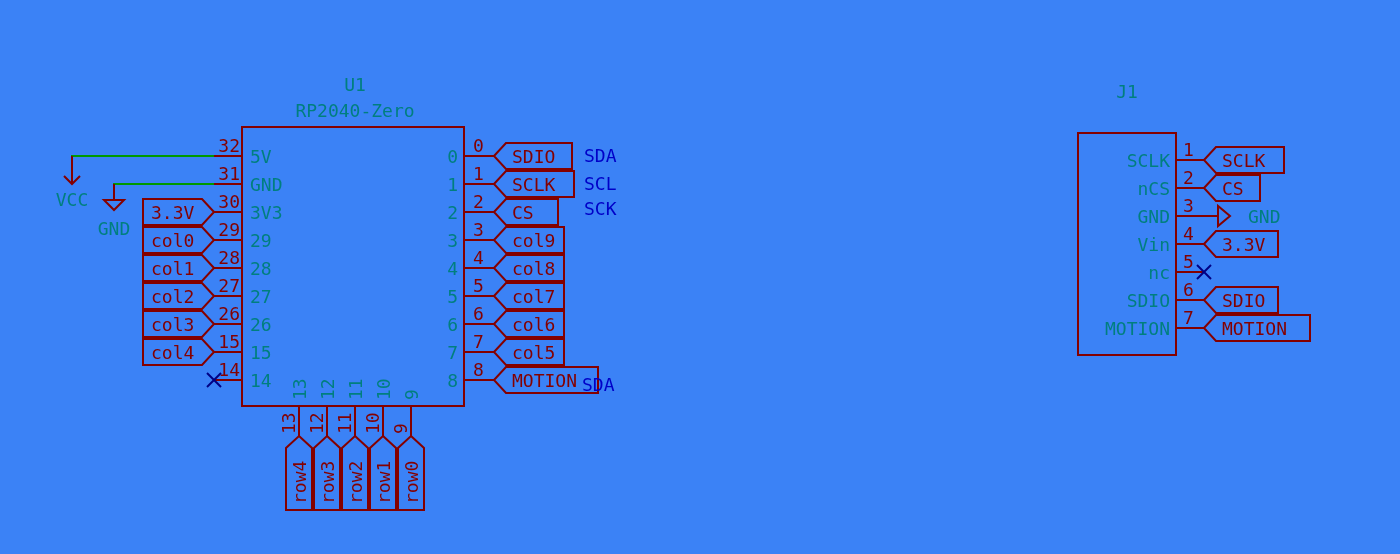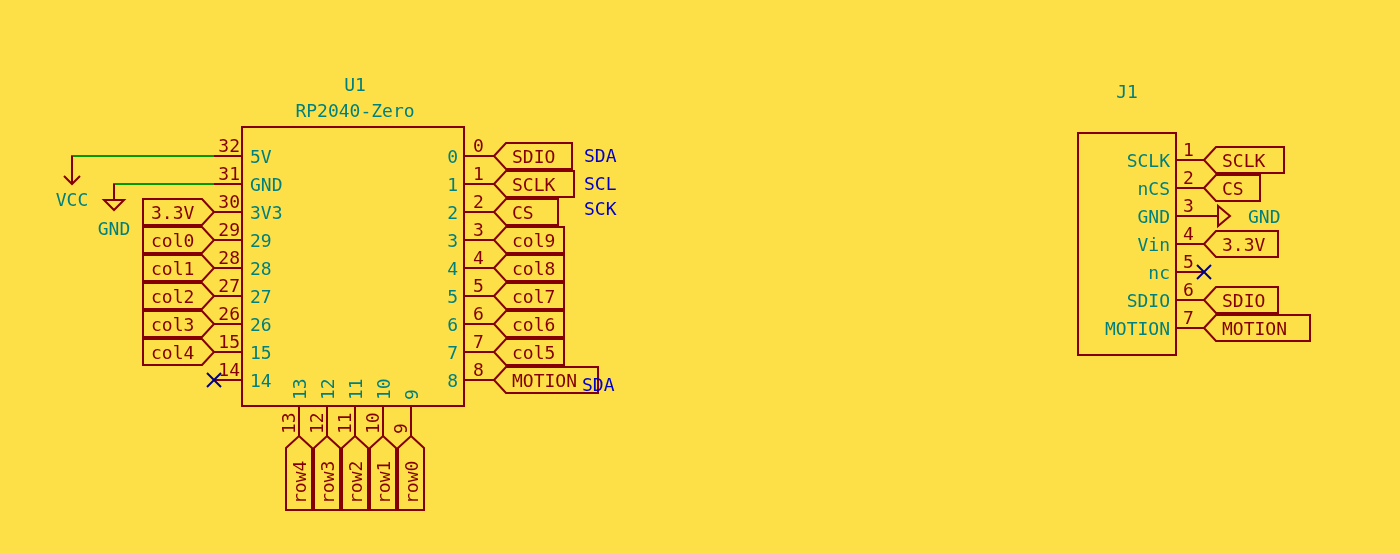--- a/index.html
+++ b/index.html
@@ -1,16 +1,16 @@
 <!DOCTYPE html>
 <html><head>
 <meta charset="utf-8">
 <style>
   html,body{margin:0;padding:0;background:#ffffff;}
-  #canvas{position:relative;width:1400px;height:554px;overflow:hidden;background:#fde047;}
+  #canvas{position:relative;width:1400px;height:554px;overflow:hidden;background:#3b82f6;}
   svg{position:absolute;left:0;top:0;}
   .body{fill:none;stroke:#840000;stroke-width:2;}
   .wire{fill:none;stroke:#840000;stroke-width:2;}
   .gwire{fill:none;stroke:#009900;stroke-width:2;}
   .lbl{fill:none;stroke:#840000;stroke-width:2;}
   .pw{fill:none;stroke:#840000;stroke-width:2;}
   .nc{stroke:#000084;stroke-width:2;}
   text{font-family:"DejaVu Sans Mono","Liberation Mono",monospace;}
   .t-teal{fill:#007f7f;font-size:18px;}
   .t-red{fill:#840000;font-size:18px;}

